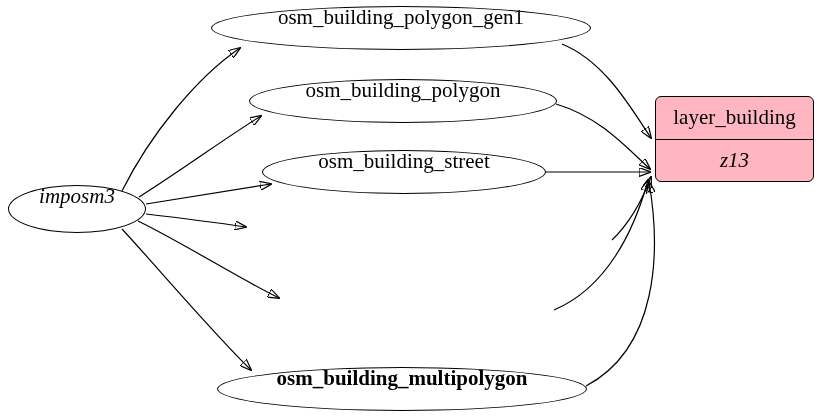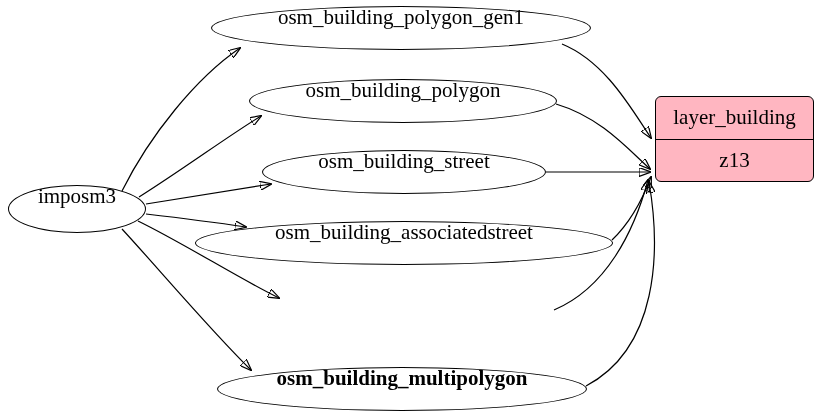--- a/index.html
+++ b/index.html
@@ -49,20 +49,21 @@
     flex: 1;
     display: flex;
     align-items: center;
     justify-content: center;
     font-size: 21px;
     line-height: 1;
     white-space: nowrap;
   }
   .record-row + .record-row {
     border-top: 1px solid #000000;
+    font-style: italic;
   }
   svg.edges {
     position: absolute;
     left: 0;
     top: 0;
     width: 820px;
     height: 419px;
     z-index: 1;
     pointer-events: none;
   }
@@ -90,39 +91,36 @@
     <path d="M138,221 C185,244 238,278 279,298" marker-end="url(#arrow)"></path>
     <path d="M122,229 C158,268 212,332 251,370" marker-end="url(#arrow)"></path>
     <path d="M562,44 C606,62 632,110 651,138" marker-end="url(#arrow)"></path>
     <path d="M556,104 C600,117 627,148 650,169" marker-end="url(#arrow)"></path>
     <path d="M546,172 L650,172" marker-end="url(#arrow)"></path>
     <path d="M612,240 C632,221 643,198 651,177" marker-end="url(#arrow)"></path>
     <path d="M554,310 C606,288 634,232 648,180" marker-end="url(#arrow)"></path>
     <path d="M586,386 C658,348 661,252 649,182" marker-end="url(#arrow)"></path>
   </svg>
 
-  <div class="node-ellipse" style="left:8px; top:185px; width:138px; height:48px;">
+  <div class="node-ellipse" style="left:8px; top:185px; width:138px; height:48px;font-style:italic;">
     <span>imposm3</span>
   </div>
 
   <div class="node-ellipse" style="left:211px; top:6px; width:380px; height:44px;">
     <span>osm_building_polygon_gen1</span>
   </div>
 
   <div class="node-ellipse" style="left:262px; top:150px; width:284px; height:44px;">
     <span>osm_building_street</span>
   </div>
 
   <div class="node-ellipse" style="left:249px; top:79px; width:308px; height:44px;">
     <span>osm_building_polygon</span>
   </div>
 
-  <div class="node-ellipse" style="left:195px; top:221px; width:418px; height:44px;">
-    <span>osm_building_associatedstreet</span>
-  </div>
 
 
   <div class="node-ellipse" style="left:217px; top:367px; width:370px; height:44px;font-weight:bold;">
     <span>osm_building_multipolygon</span>
   </div>
 
   <div class="node-record">
     <div class="record-row">
       <span>layer_building</span>
     </div>

